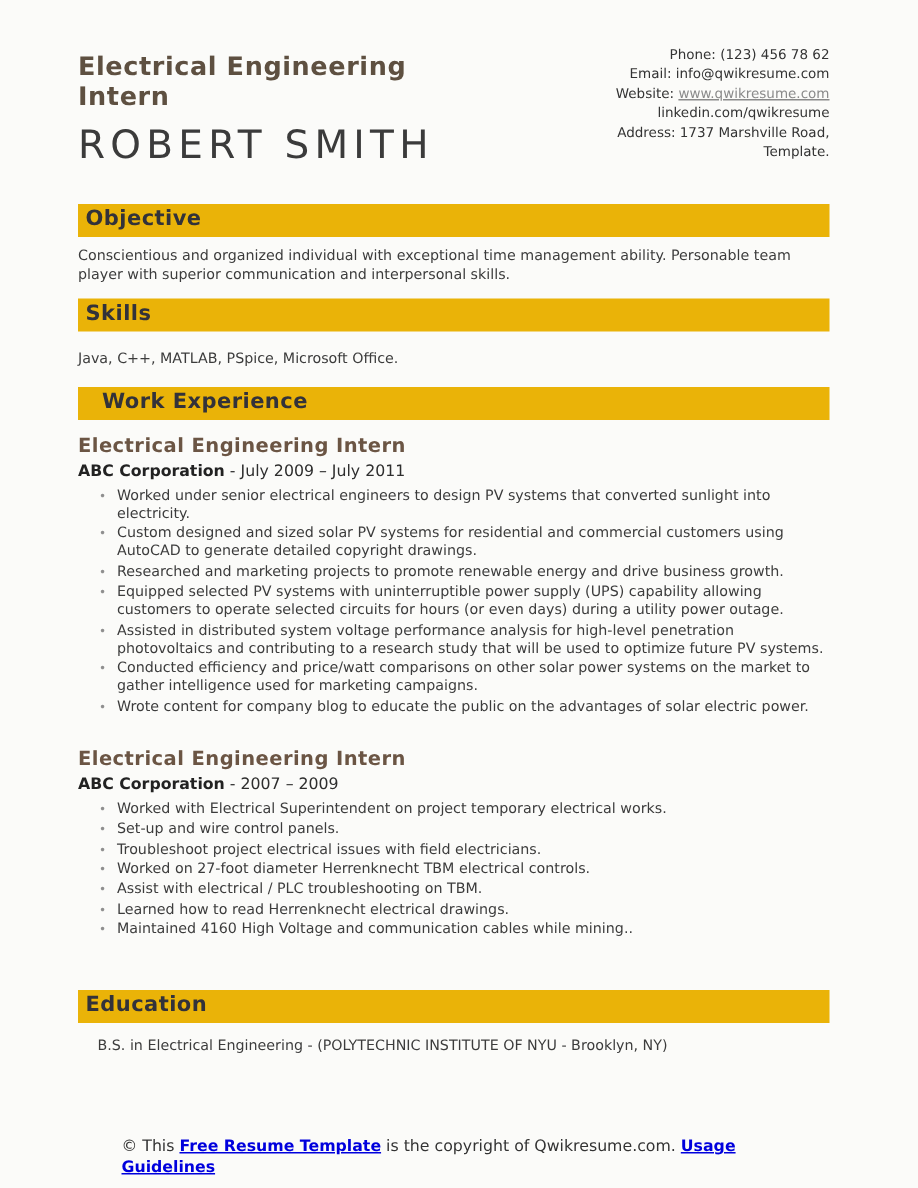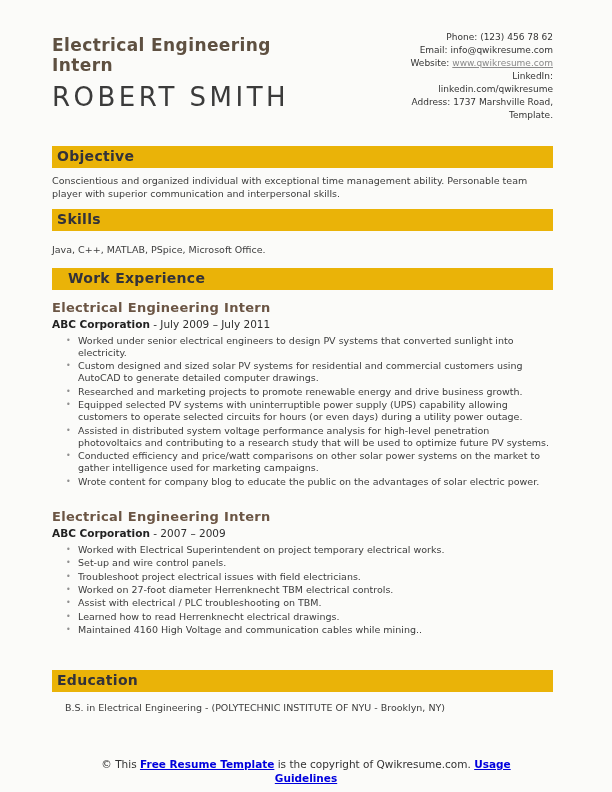--- a/index.html
+++ b/index.html
@@ -49,58 +49,57 @@
     color:#3c3c3c; margin-bottom:1px;
   }
   ul.bullets li::before {
     content:"•"; position:absolute; left:1px; top:0; color:#8f8f8f; font-size:8px;
   }
   
   .education-text { margin-top:10px; margin-left:13px; font-size:9.5px; color:#3c3c3c; }
   
   .footer {
     position:absolute; left:50%; transform:translateX(-50%); bottom:7px;
-    width:450px; text-align:center; font-size:10.5px; line-height:14px; color:#333;
+    width:450px; text-align:left; font-size:10.5px; line-height:14px; color:#333;
   }
   .footer a { color:#0000dd; font-weight:bold; text-decoration:underline; }
 </style>
 </head>
 <body>
 
 <div class="page">
 
   <div class="header">
     <div class="header-left">
       <div class="resume-title">Electrical Engineering Intern</div>
       <div class="candidate-name">ROBERT SMITH</div>
     </div>
     <div class="contact">
       <div>Phone: (123) 456 78 62</div>
       <div>Email: info@qwikresume.com</div>
       <div><span>Website: </span><a href="#">www.qwikresume.com</a></div>
-      <div>LinkedIn:</div>
       <div>linkedin.com/qwikresume</div>
       <div>Address: 1737 Marshville Road,</div>
       <div>Template.</div>
     </div>
   </div>
 
   <div class="section-bar">Objective</div>
   <div class="body-text">Conscientious and organized individual with exceptional time management ability. Personable team player with superior communication and interpersonal skills.</div>
 
   <div class="section-bar skills-bar">Skills</div>
   <div class="body-text skills-text">Java, C++, MATLAB, PSpice, Microsoft Office.</div>
 
   <div class="section-bar work-bar">Work Experience</div>
 
   <div class="job-title">Electrical Engineering Intern</div>
   <div class="company-line"><b>ABC Corporation</b> <span>- July 2009 – July 2011</span></div>
   <ul class="bullets">
     <li>Worked under senior electrical engineers to design PV systems that converted sunlight into electricity.</li>
-    <li>Custom designed and sized solar PV systems for residential and commercial customers using AutoCAD to generate detailed computer drawings.</li>
+    <li>Custom designed and sized solar PV systems for residential and commercial customers using AutoCAD to generate detailed copyright drawings.</li>
     <li>Researched and marketing projects to promote renewable energy and drive business growth.</li>
     <li>Equipped selected PV systems with uninterruptible power supply (UPS) capability allowing customers to operate selected circuits for hours (or even days) during a utility power outage.</li>
     <li>Assisted in distributed system voltage performance analysis for high-level penetration photovoltaics and contributing to a research study that will be used to optimize future PV systems.</li>
     <li>Conducted efficiency and price/watt comparisons on other solar power systems on the market to gather intelligence used for marketing campaigns.</li>
     <li>Wrote content for company blog to educate the public on the advantages of solar electric power.</li>
   </ul>
 
   <div class="job-title second">Electrical Engineering Intern</div>
   <div class="company-line"><b>ABC Corporation</b> <span>- 2007 – 2009</span></div>
   <ul class="bullets">

